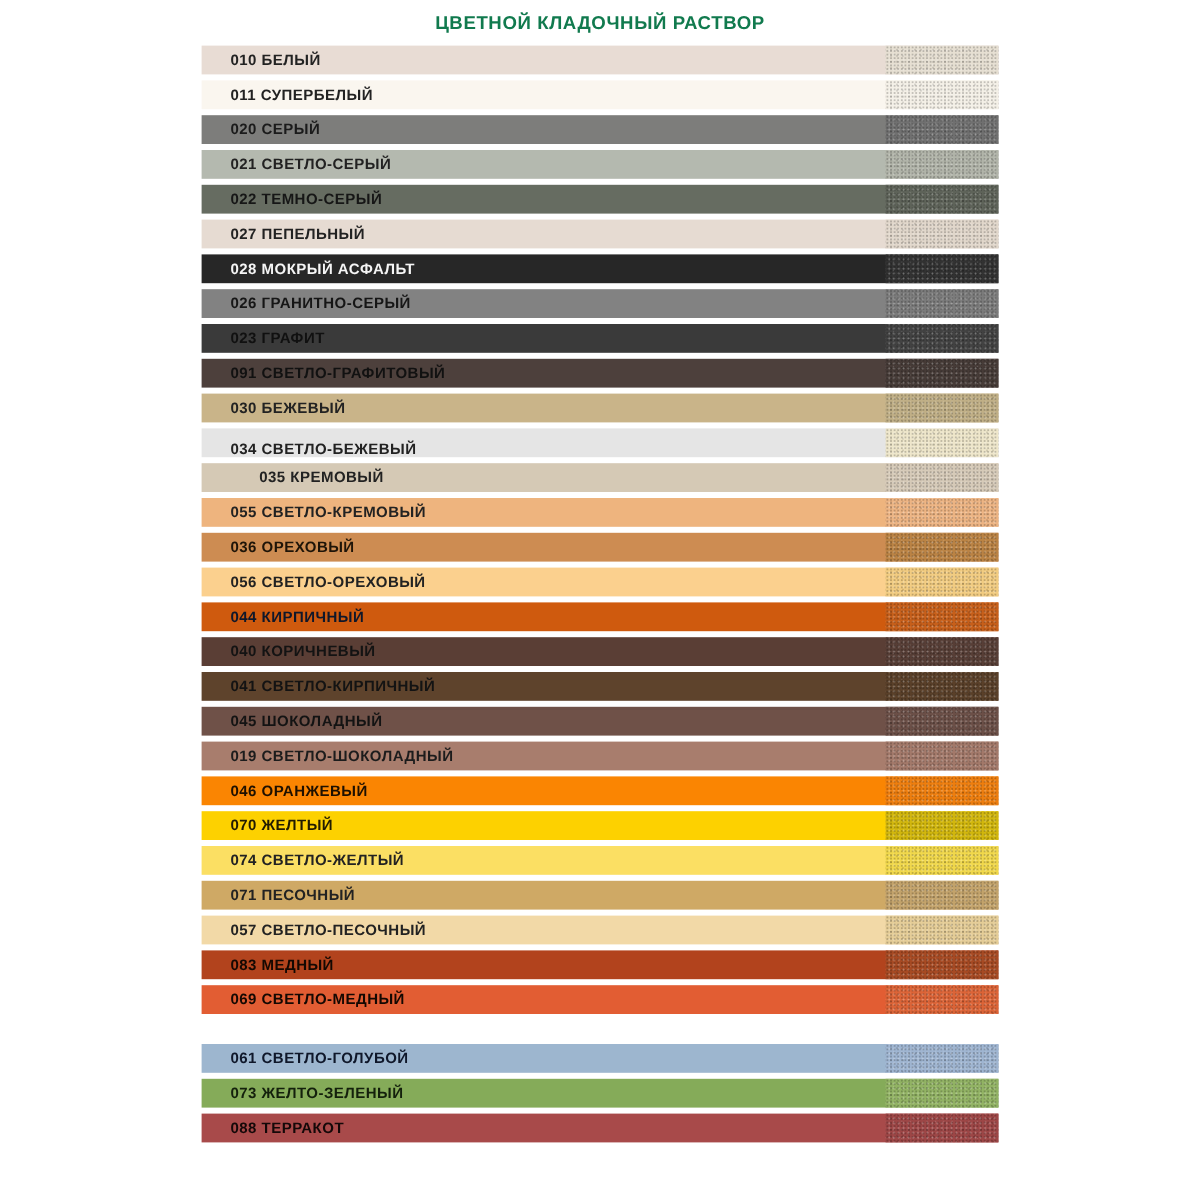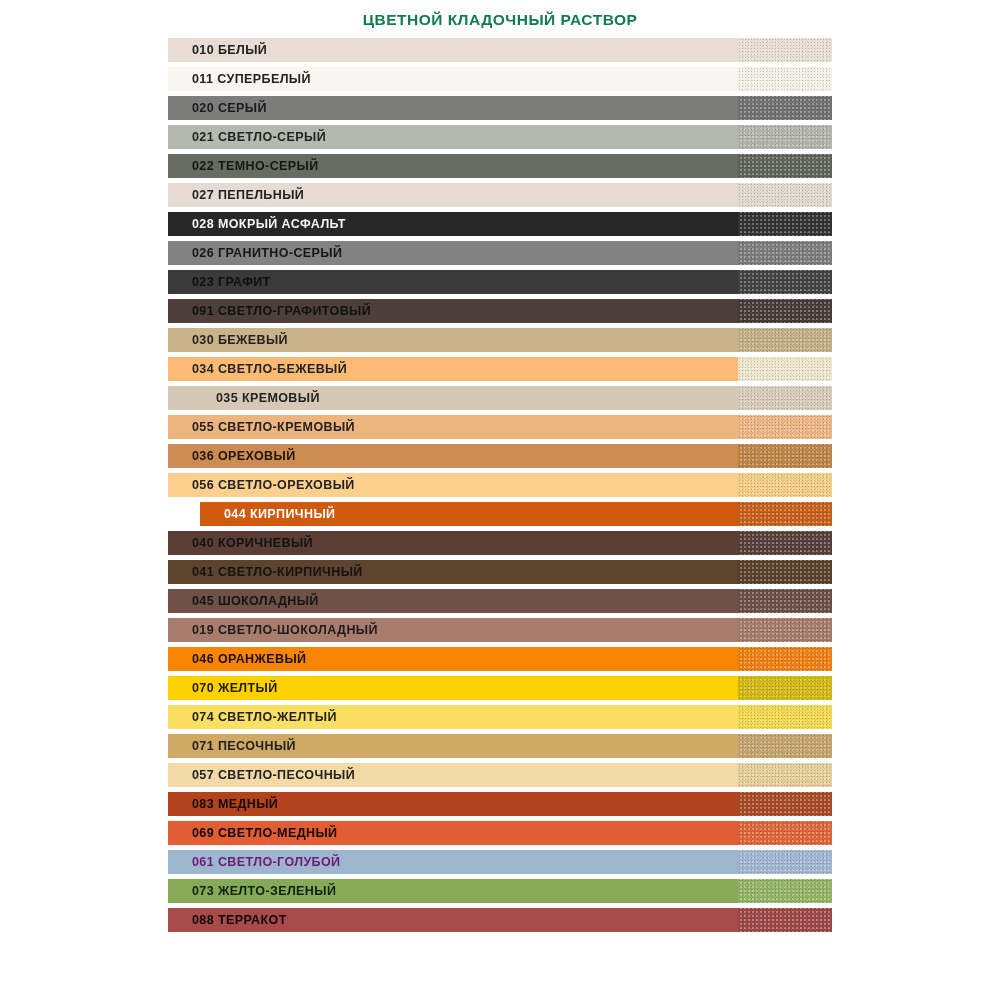--- a/index.html
+++ b/index.html
@@ -114,21 +114,21 @@
   <div class="row" style="background-color: rgb(77, 64, 60); color: rgb(17, 17, 17);">
     <span class="label">091 СВЕТЛО-ГРАФИТОВЫЙ</span>
     <span class="texture" style="background-color: rgb(70, 59, 55);"></span>
   </div>
 
   <div class="row" style="background-color: rgb(201, 180, 137); color: rgb(34, 34, 34);">
     <span class="label">030 БЕЖЕВЫЙ</span>
     <span class="texture" style="background-color: rgb(192, 175, 134);"></span>
   </div>
 
-  <div class="row" style="background-color: #fdba74; color: rgb(34, 34, 34);">
+  <div class="row" style="background-color: #e5e5e5; color: rgb(34, 34, 34); align-items: flex-end;">
     <span class="label">034 СВЕТЛО-БЕЖЕВЫЙ</span>
     <span class="texture" style="background-color: rgb(238, 230, 202);"></span>
   </div>
 
   <div class="row" style="background-color: rgb(213, 201, 181); color: rgb(34, 34, 34); padding-left: 24px;">
     <span class="label">035 КРЕМОВЫЙ</span>
     <span class="texture" style="background-color: rgb(214, 202, 184);"></span>
   </div>
 
   <div class="row" style="background-color: rgb(238, 180, 126); color: rgb(34, 34, 34);">
@@ -139,21 +139,21 @@
   <div class="row" style="background-color: rgb(205, 140, 82); color: rgb(30, 20, 8);">
     <span class="label">036 ОРЕХОВЫЙ</span>
     <span class="texture" style="background-color: rgb(187, 131, 68);"></span>
   </div>
 
   <div class="row" style="background-color: rgb(251, 208, 142); color: rgb(34, 34, 34);">
     <span class="label">056 СВЕТЛО-ОРЕХОВЫЙ</span>
     <span class="texture" style="background-color: rgb(242, 204, 129);"></span>
   </div>
 
-  <div class="row" style="background-color: rgb(207, 90, 14); color: #ffffff; margin-left: 32px;">
+  <div class="row" style="background-color: rgb(207, 90, 14); color: #0f172a;">
     <span class="label">044 КИРПИЧНЫЙ</span>
     <span class="texture" style="background-color: rgb(199, 95, 26);"></span>
   </div>
 
   <div class="row" style="background-color: rgb(90, 62, 53); color: rgb(19, 19, 19);">
     <span class="label">040 КОРИЧНЕВЫЙ</span>
     <span class="texture" style="background-color: rgb(87, 62, 54);"></span>
   </div>
 
   <div class="row" style="background-color: rgb(94, 67, 44); color: rgb(19, 19, 19);">
@@ -200,21 +200,21 @@
   <div class="row" style="background-color: rgb(178, 67, 29); color: rgb(20, 8, 2);">
     <span class="label">083 МЕДНЫЙ</span>
     <span class="texture" style="background-color: rgb(167, 74, 35);"></span>
   </div>
 
   <div class="row" style="background-color: rgb(226, 93, 51); color: rgb(20, 8, 2);">
     <span class="label">069 СВЕТЛО-МЕДНЫЙ</span>
     <span class="texture" style="background-color: rgb(220, 100, 55);"></span>
   </div>
 
-  <div class="row" style="background-color: rgb(157, 182, 207); color: #701a75;">
+  <div class="row" style="background-color: rgb(157, 182, 207); color: #0f172a; margin-top: 20px;">
     <span class="label">061 СВЕТЛО-ГОЛУБОЙ</span>
     <span class="texture" style="background-color: rgb(159, 181, 209);"></span>
   </div>
 
   <div class="row" style="background-color: rgb(133, 171, 89); color: rgb(20, 32, 12);">
     <span class="label">073 ЖЕЛТО-ЗЕЛЕНЫЙ</span>
     <span class="texture" style="background-color: rgb(146, 179, 100);"></span>
   </div>
 
   <div class="row" style="background-color: rgb(168, 74, 74); color: rgb(20, 8, 8);">

